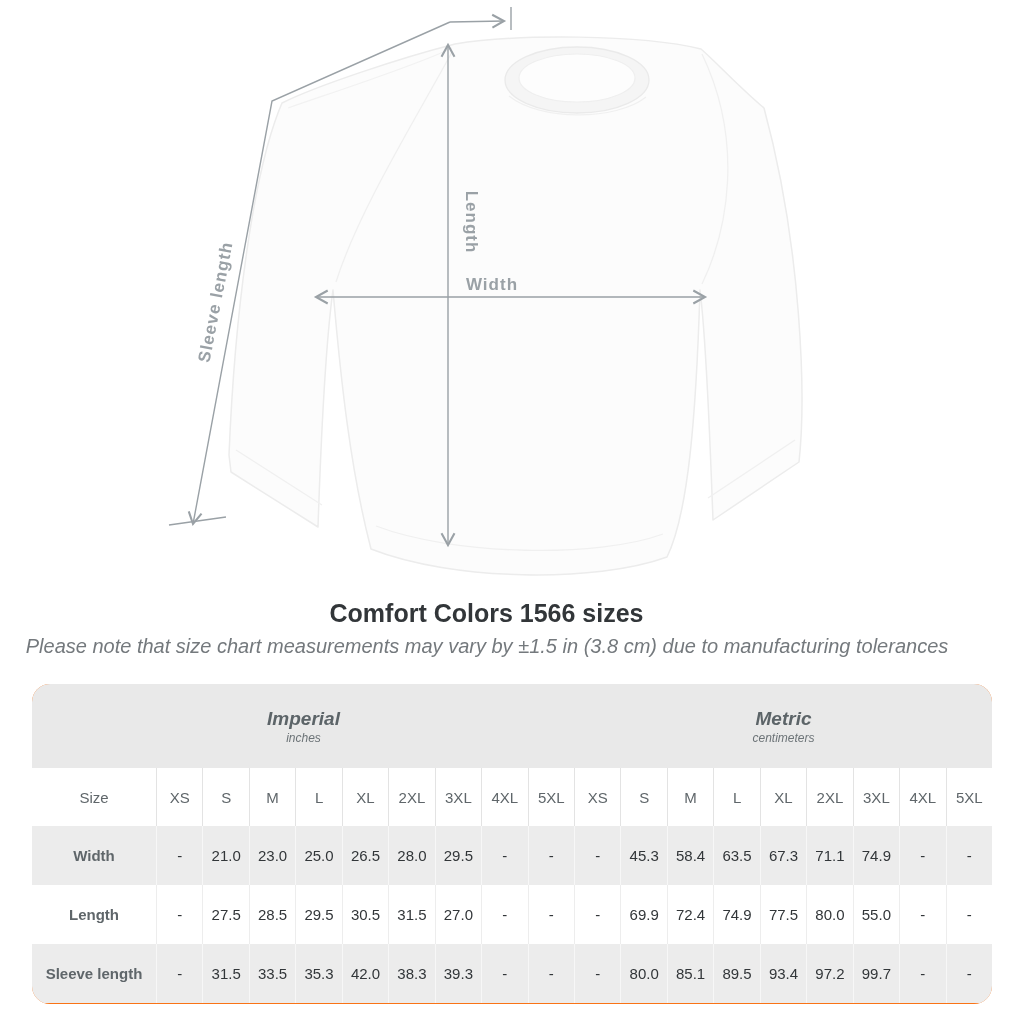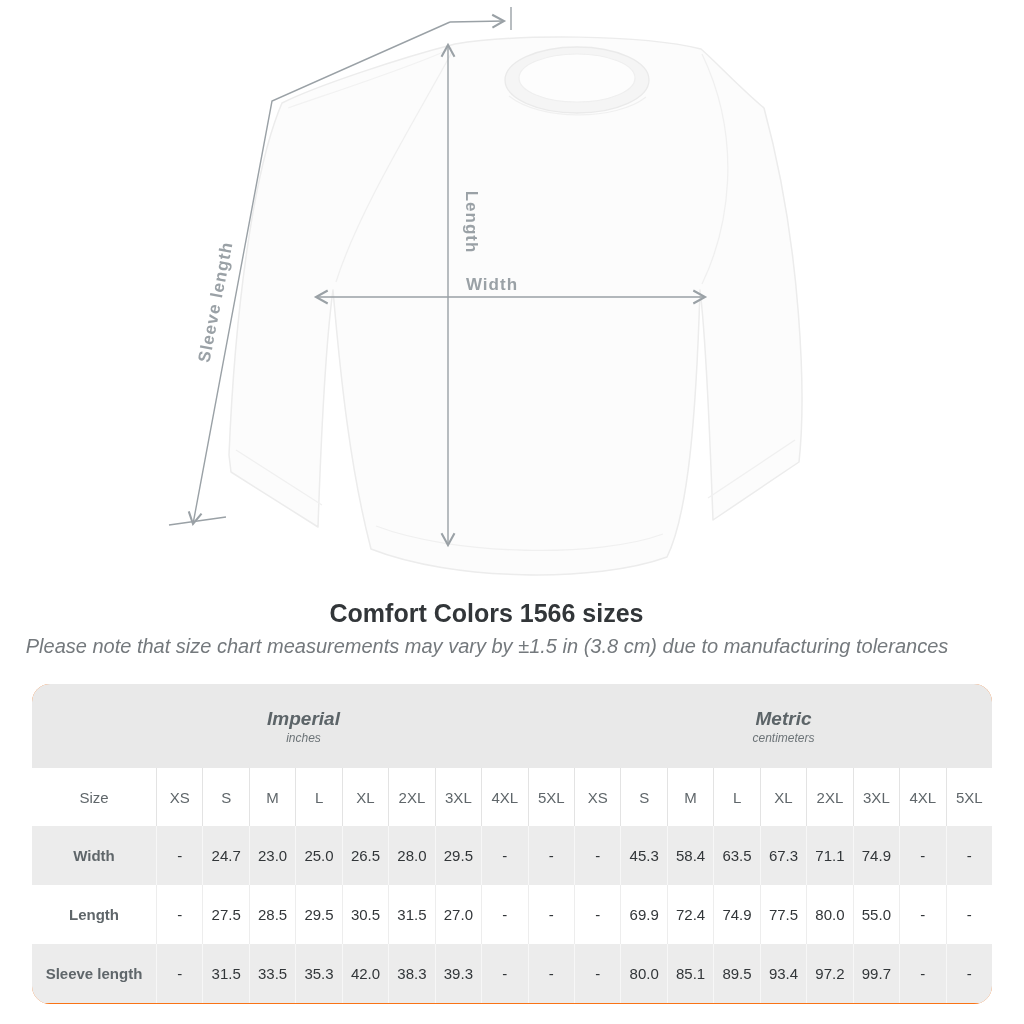--- a/index.html
+++ b/index.html
@@ -124,21 +124,21 @@
         <div class="cell head">XL</div>
         <div class="cell head">2XL</div>
         <div class="cell head">3XL</div>
         <div class="cell head">4XL</div>
         <div class="cell head">5XL</div>
       </div>
     <div>
         <div class="grid-row data-row r-gray">
           <div class="cell first rowlabel">Width</div>
           <div class="cell val">-</div>
-          <div class="cell val">24.7</div>
+          <div class="cell val">21.0</div>
           <div class="cell val">23.0</div>
           <div class="cell val">25.0</div>
           <div class="cell val">26.5</div>
           <div class="cell val">28.0</div>
           <div class="cell val">29.5</div>
           <div class="cell val">-</div>
           <div class="cell val">-</div>
           <div class="cell val">-</div>
           <div class="cell val">45.3</div>
           <div class="cell val">58.4</div>

